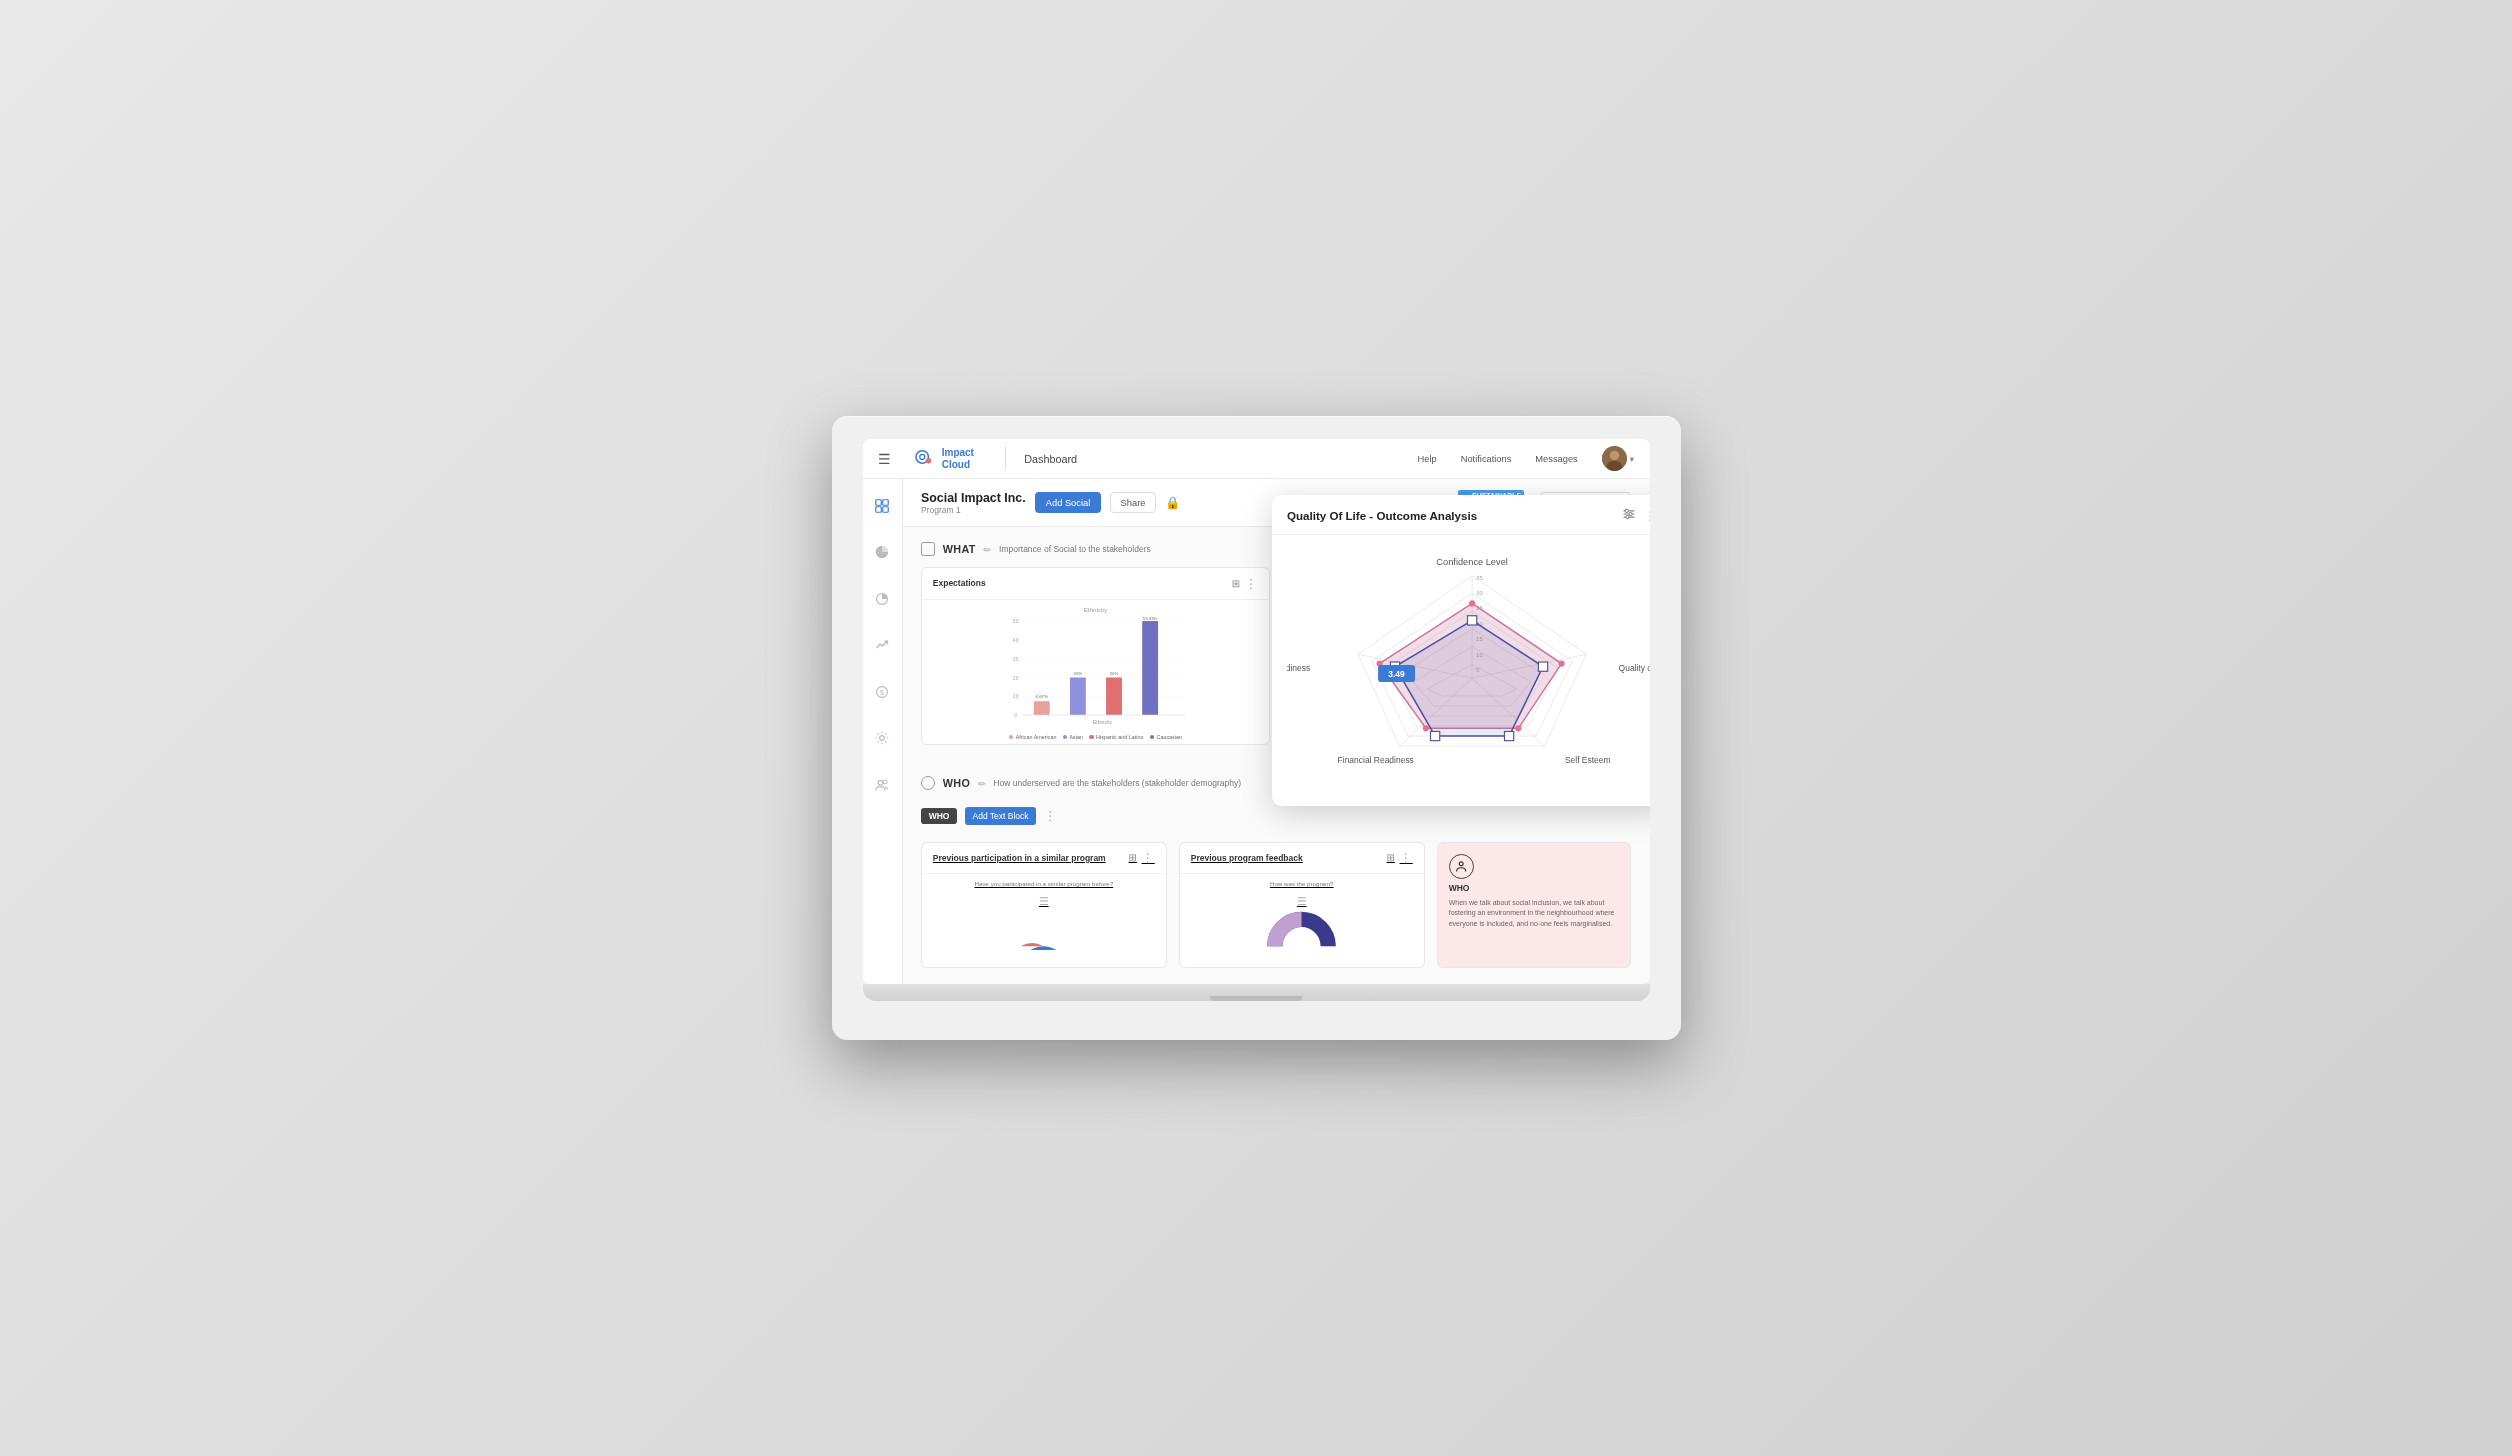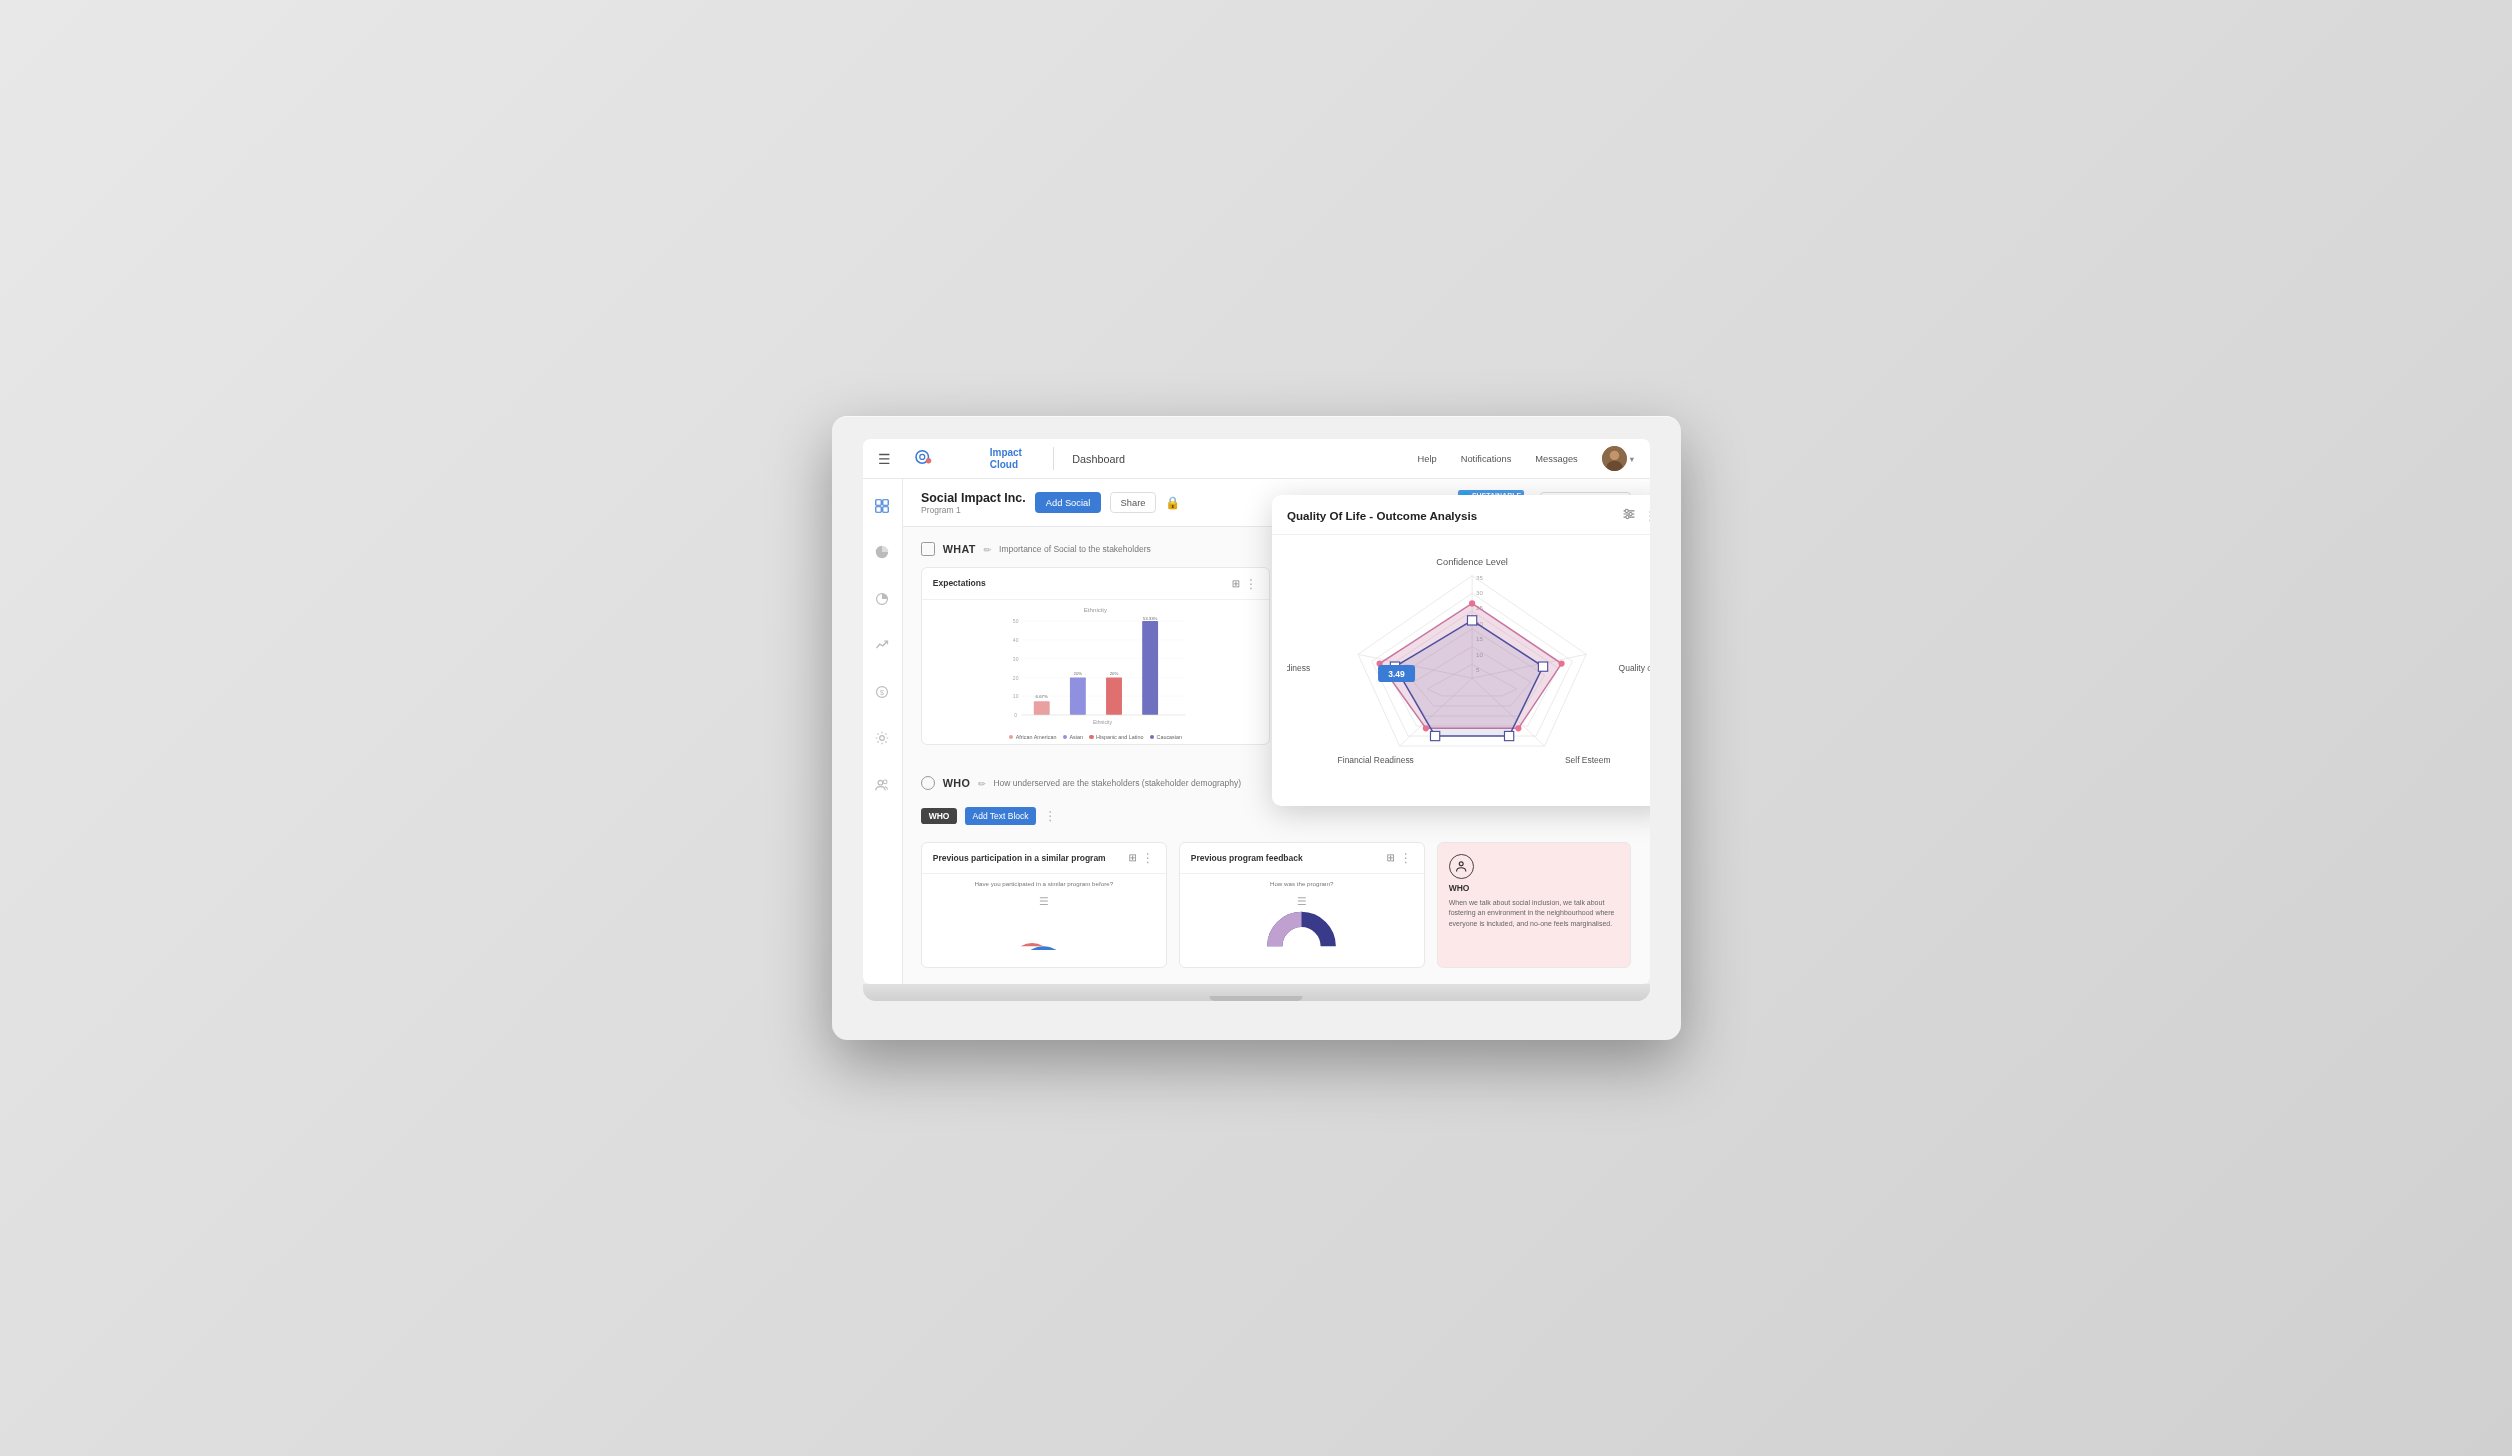--- a/index.html
+++ b/index.html
@@ -50,21 +50,20 @@
     }
     .logo-icon {
       width: 25px;
       height: 21.6px;
     }
     .logo-text {
       font-size: 10px;
       font-weight: 600;
       color: #3a7bd5;
       line-height: 1.2;
-      margin-left: 48px;
     }
     .nav-divider {
       width: 0.8px;
       height: 23px;
       background: #ddd;
       margin: 0 6.2px;
     }
     .nav-title {
       font-size: 10.8px;
       font-weight: 500;
@@ -376,20 +375,21 @@
       display: flex;
       gap: 12.4px;
     }
     .donut-card {
       background: #fff;
       border: 0.8px solid #e8e8e8;
       border-radius: 6.2px;
       flex: 1;
       min-height: 108px;
       overflow: hidden;
+      text-decoration: underline;
     }
     .donut-card-body {
       padding: 6.2px;
       display: flex;
       flex-direction: column;
       align-items: center;
       height: 93px;
     }
     .donut-chart-label {
       font-size: 6.2px;

